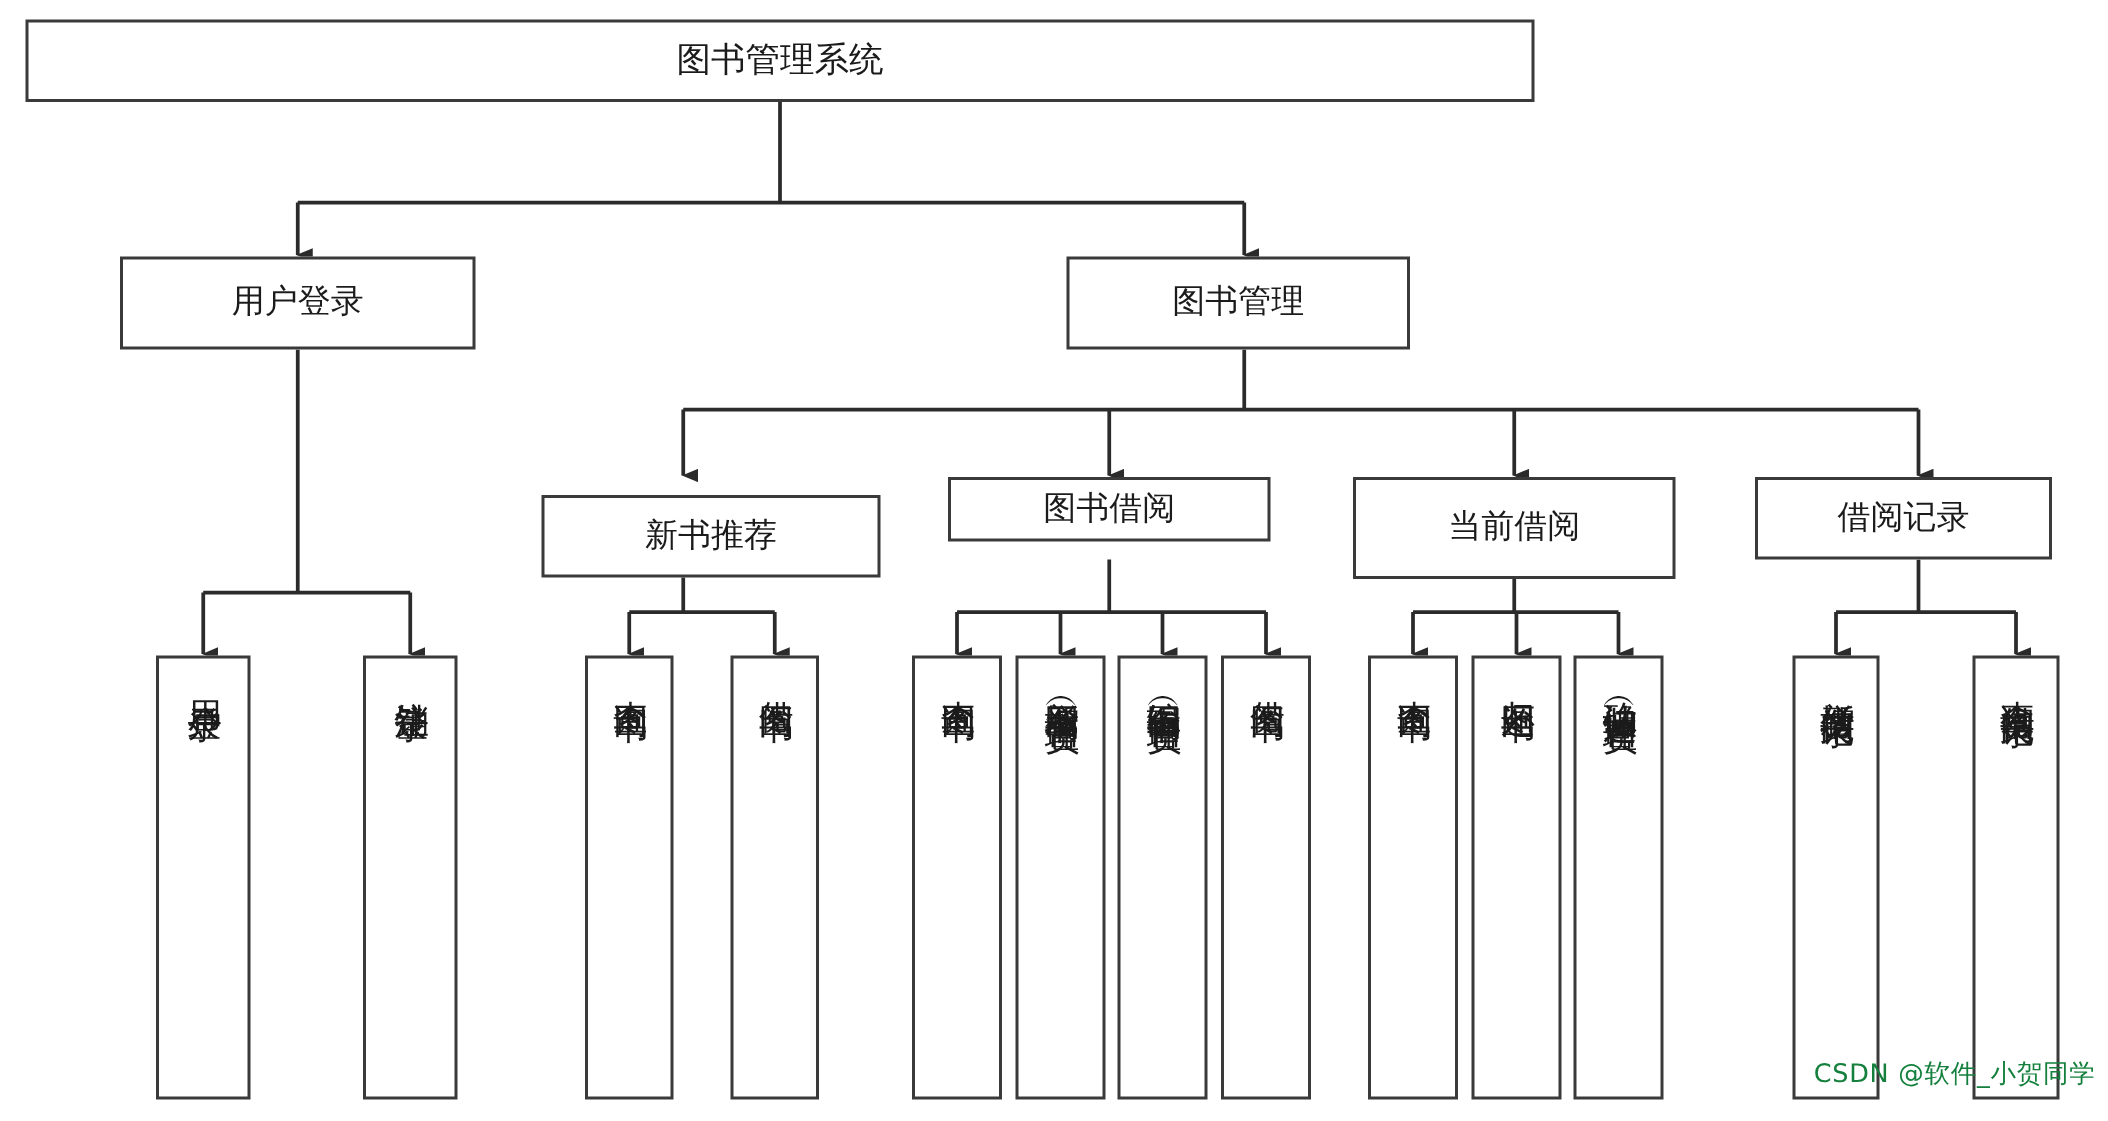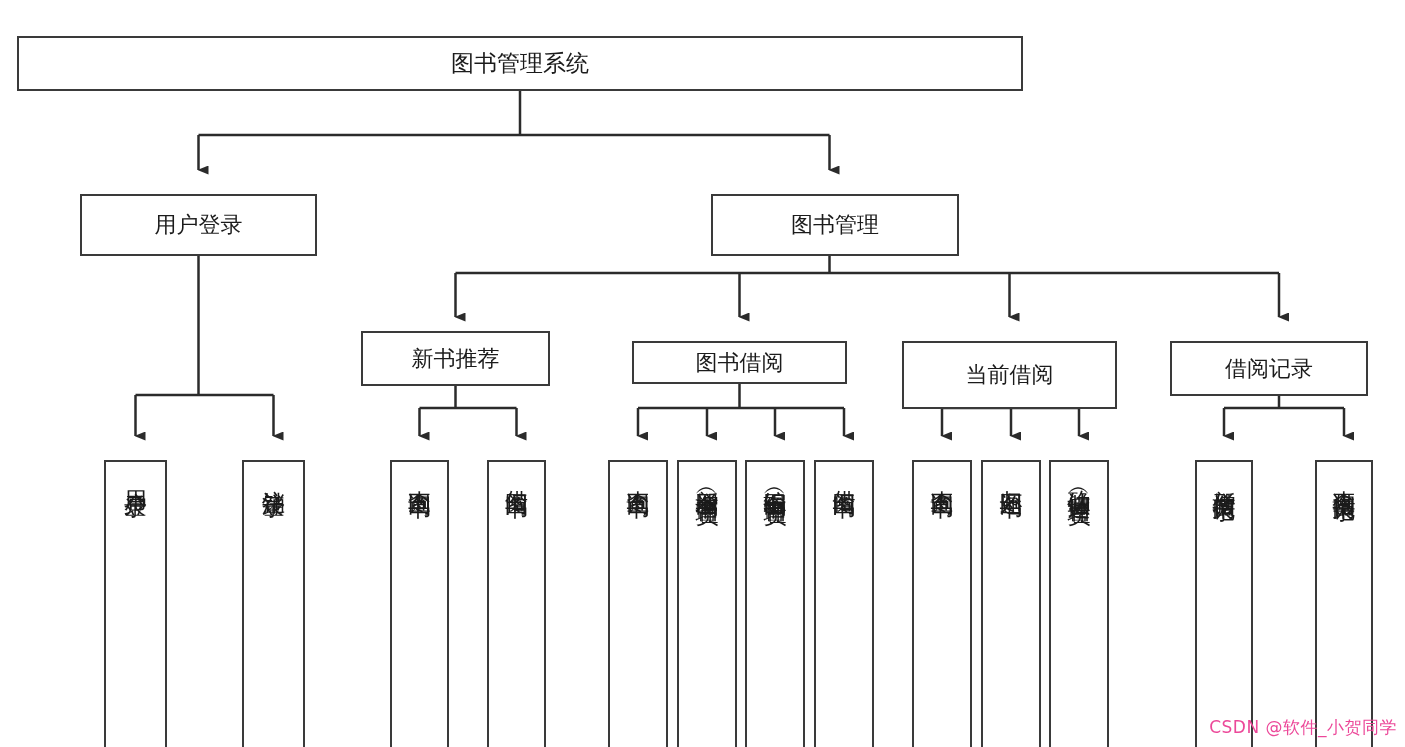--- a/index.html
+++ b/index.html
@@ -29,21 +29,20 @@
   .node {
     position: absolute;
     box-sizing: border-box;
     background: #ffffff;
     border: 2px solid #3a3a3a;
     display: flex;
     align-items: center;
     justify-content: center;
     color: #1b1b1b;
     z-index: 2;
-    margin-top: 23px;
   }
   .node-label {
     display: block;
     text-align: center;
     line-height: 1.18;
     white-space: nowrap;
   }
   .node.horizontal .node-label {
     font-size: 22px;
   }
@@ -59,23 +58,23 @@
     writing-mode: vertical-rl;
     text-orientation: upright;
     font-size: 23px;
     letter-spacing: 2px;
     line-height: 1;
     white-space: nowrap;
   }
   #watermark {
     position: absolute;
     right: 8px;
-    bottom: 8px;
+    bottom: 20px;
     font-size: 17px;
-    color: #ec4899;
+    color: #15803d;
     letter-spacing: 0.5px;
     z-index: 5;
     white-space: nowrap;
   }
 </style>
 </head>
 <body>
 
 <div id="diagram-root">
   <svg id="edge-layer" viewBox="0 0 1405 747" width="1405" height="747" xmlns="http://www.w3.org/2000/svg">
@@ -121,24 +120,24 @@
       </g>
   </svg>
 
   <div id="node-layer">
       <div class="node horizontal root" style="left: 17px; top: 13px; width: 1006px; height: 55px;">
         <span class="node-label">图书管理系统</span>
       </div>
       <div class="node horizontal" style="left: 80px; top: 171px; width: 237px; height: 62px;">
         <span class="node-label">用户登录</span>
       </div>
-      <div class="node horizontal" style="left: 711px; top: 171px; width: 248px; height: 62px;">
+      <div class="node horizontal" style="left: 711px; top: 171px; width: 229px; height: 62px;">
         <span class="node-label">图书管理</span>
       </div>
-      <div class="node horizontal" style="left: 361px; top: 308px; width: 189px; height: 55px;">
+      <div class="node horizontal" style="left: 361px; top: 330px; width: 226px; height: 55px;">
         <span class="node-label">新书推荐</span>
       </div>
       <div class="node horizontal" style="left: 632px; top: 318px; width: 215px; height: 43px;">
         <span class="node-label">图书借阅</span>
       </div>
       <div class="node horizontal" style="left: 902px; top: 318px; width: 215px; height: 68px;">
         <span class="node-label">当前借阅</span>
       </div>
       <div class="node horizontal" style="left: 1170px; top: 318px; width: 198px; height: 55px;">
         <span class="node-label">借阅记录</span>

